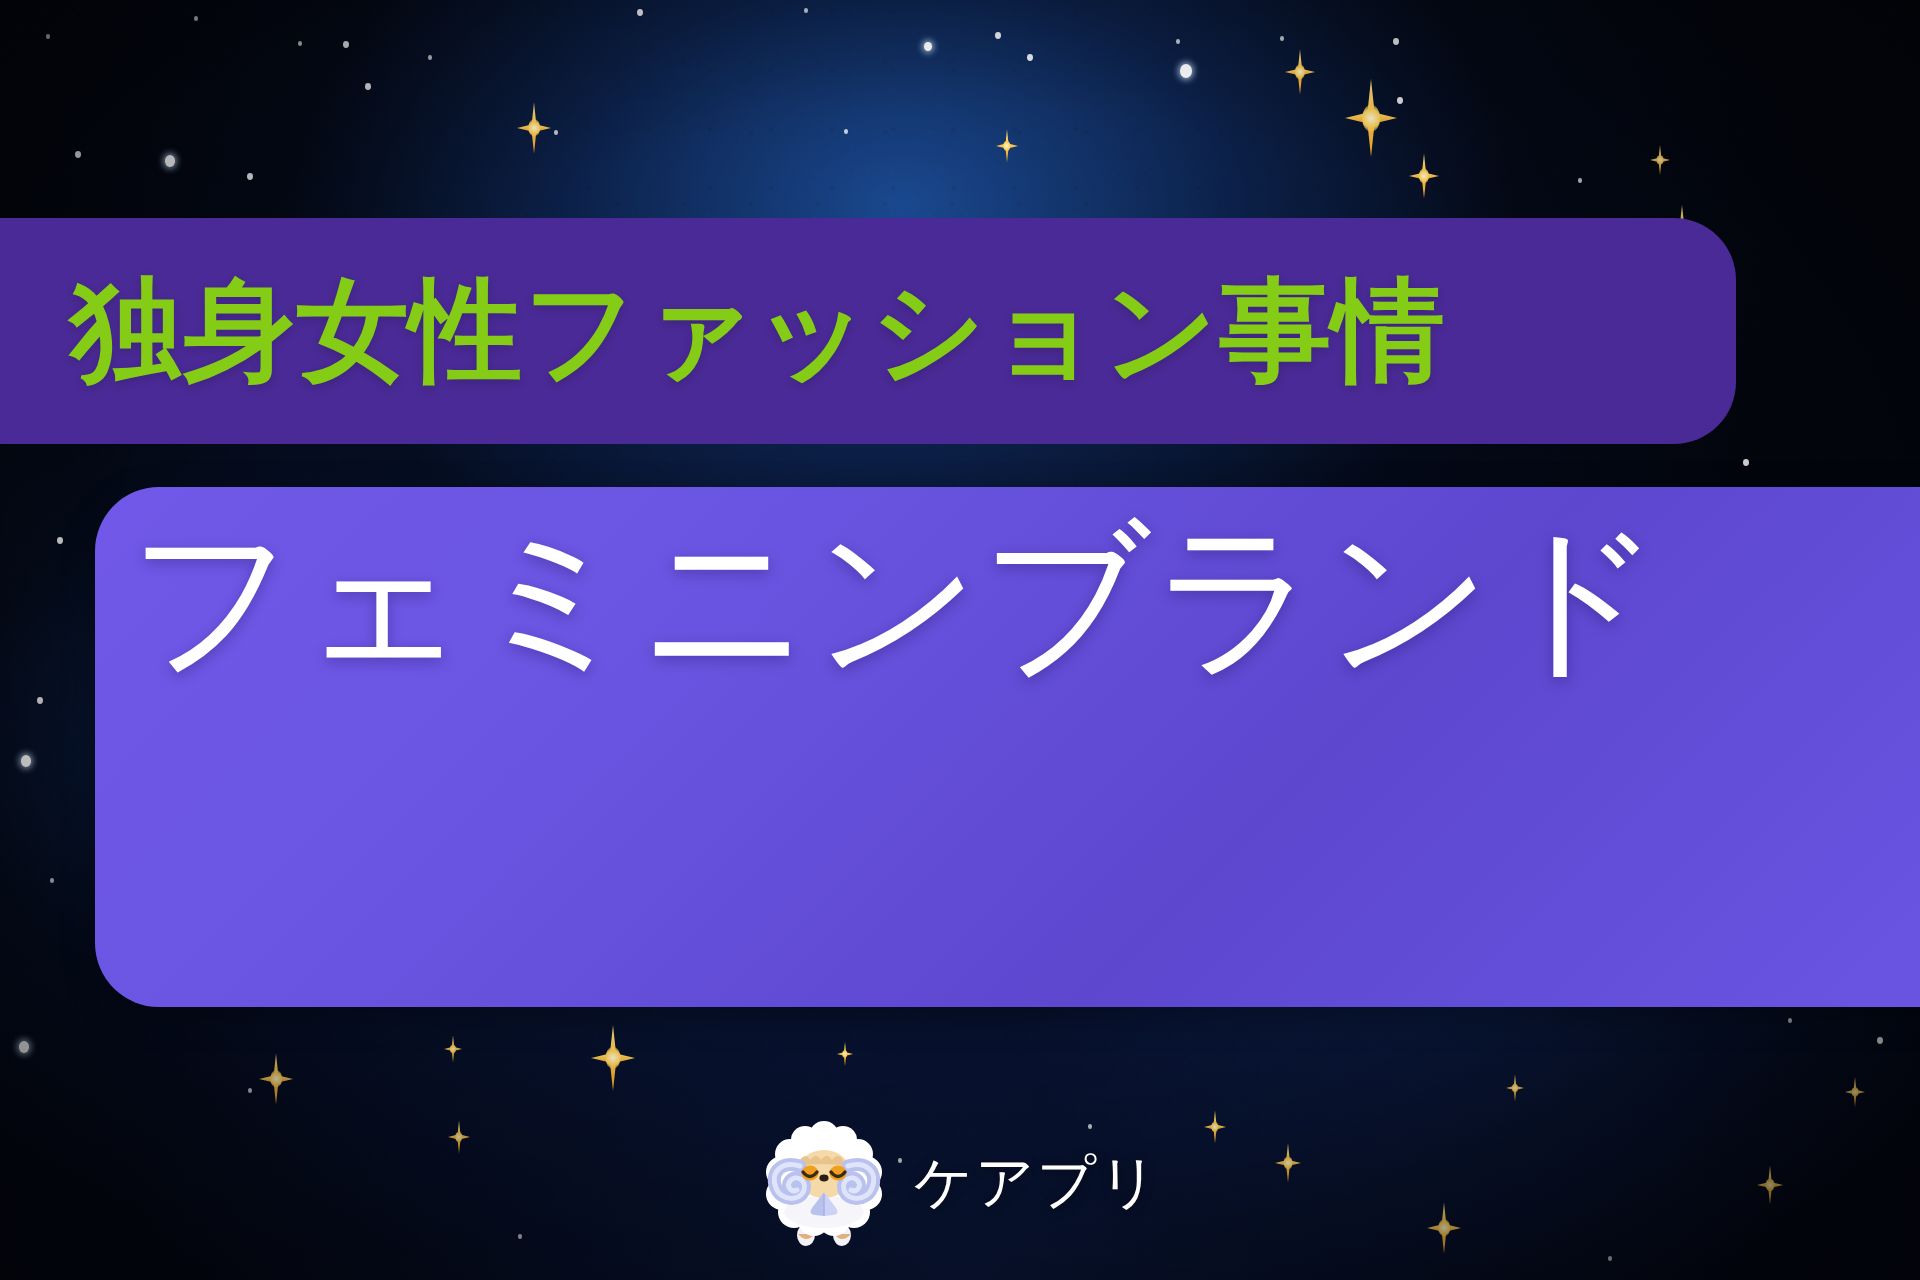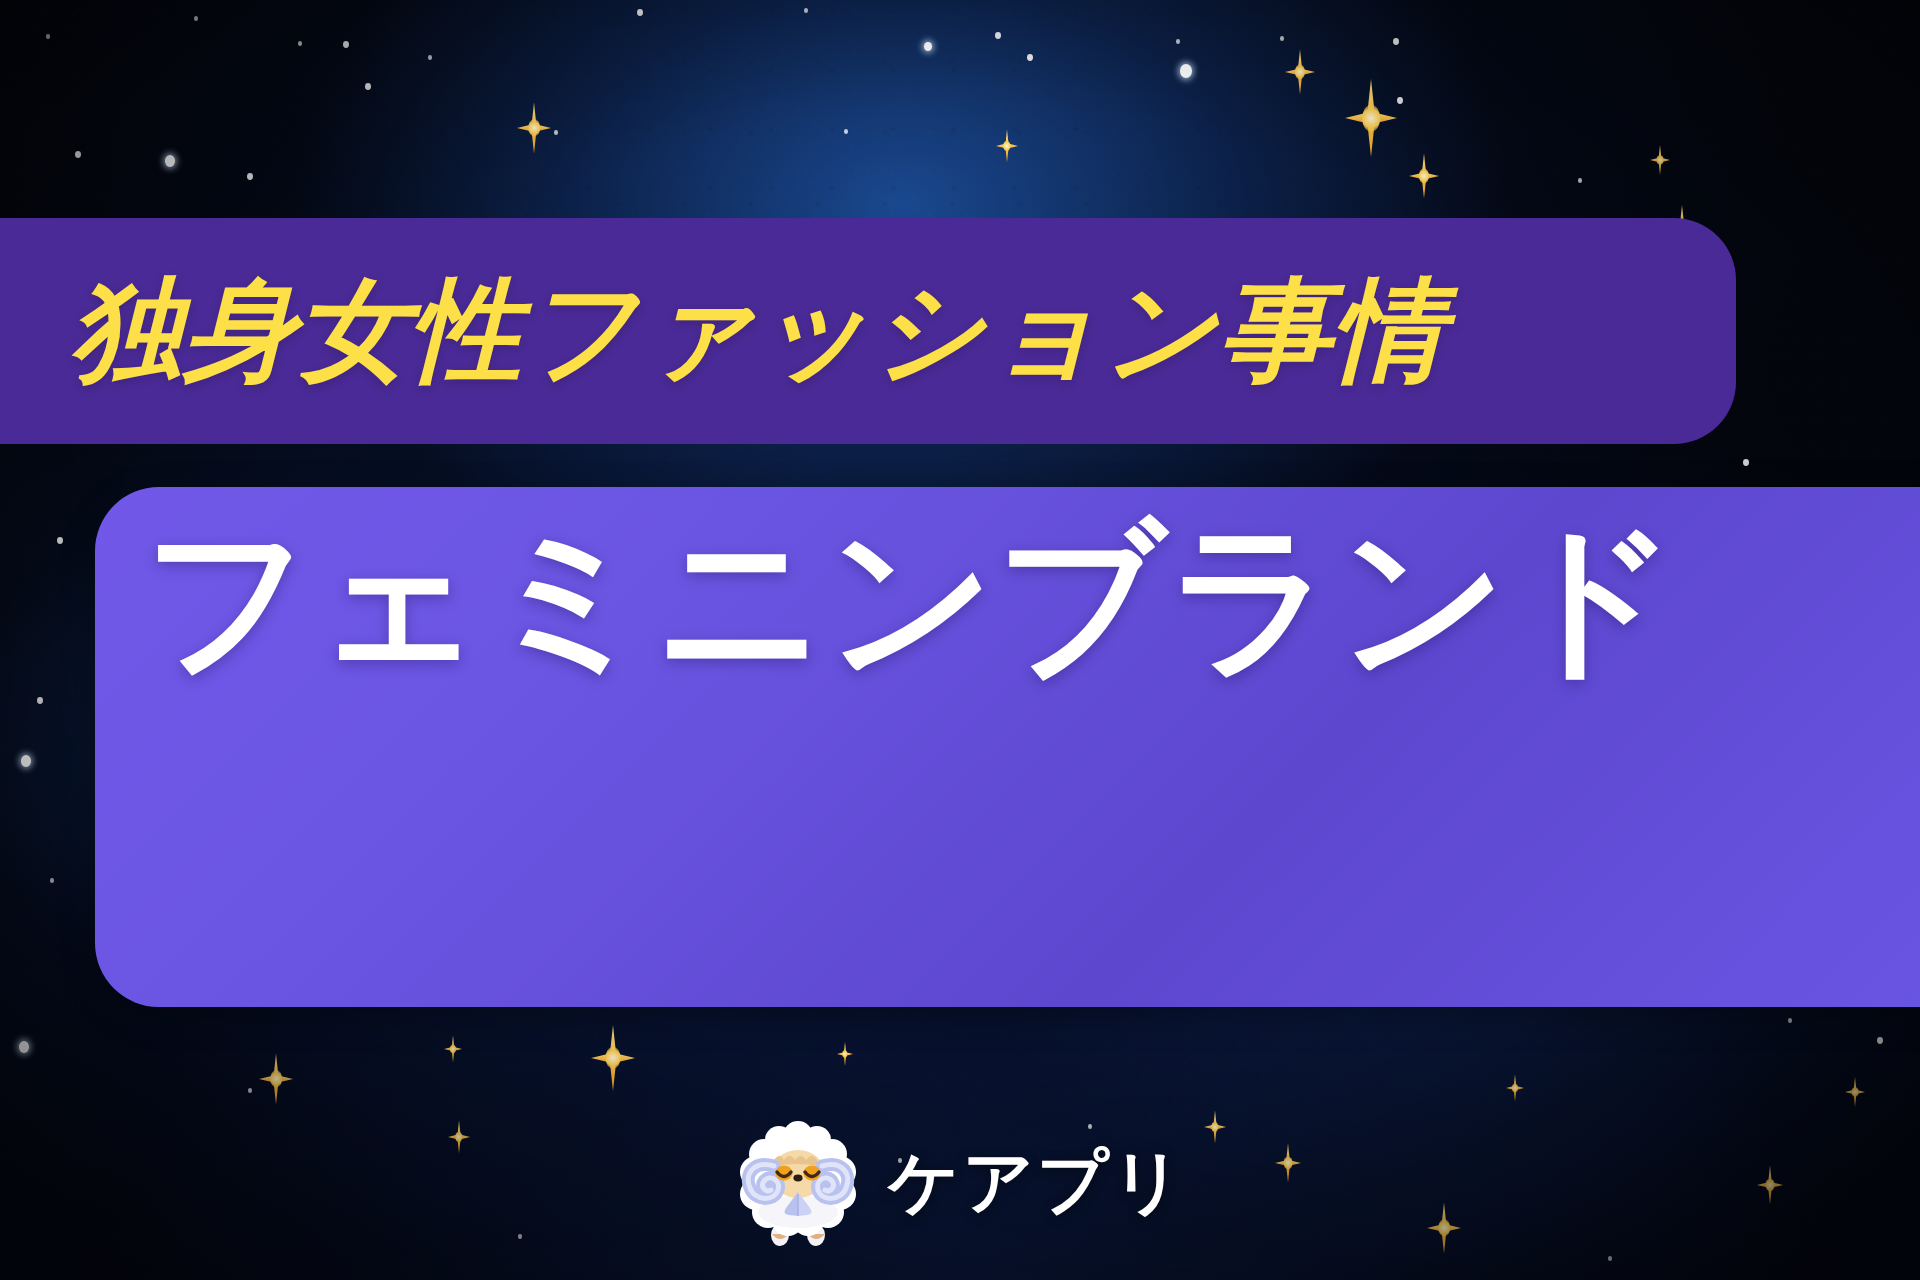--- a/index.html
+++ b/index.html
@@ -55,52 +55,51 @@
   }
 
   
   #banner-top {
     position:absolute; left:-70px; top:218px; width:1806px; height:226px;
     background:#4a2a96; border-radius:62px;
     display:flex; align-items:center;
     padding-left:140px;
   }
   #banner-top .txt {
-    color:#fde047; font-size:112px; font-weight:700; line-height:1;
+    color:#84cc16; font-size:112px; font-weight:700; line-height:1;
     letter-spacing:.012em; white-space:nowrap;
     text-shadow:0 3px 10px rgba(0,0,0,.16);
-    font-style:italic;
   }
 
   #banner-main {
     position:absolute; left:95px; top:487px; width:1895px; height:520px;
     background:linear-gradient(135deg,#7158e8 0%, #6a55e2 28%, #5d47cf 62%, #6a56e4 100%);
     border-radius:64px;
     box-shadow:0 10px 34px rgba(0,0,0,.28);
   }
   #banner-main .line1 {
-    position:absolute; left:48px; top:22px; width:1560px;
-    color:#fff; font-size:166px; font-weight:700; line-height:1.08;
+    position:absolute; left:33px; top:22px; width:1560px;
+    color:#fff; font-size:166px; font-weight:400; line-height:1.08;
     letter-spacing:.005em; white-space:nowrap;
     text-shadow:0 4px 14px rgba(20,10,70,.30);
   }
   #banner-main .line2 {
     position:absolute; right:70px; top:232px;
     color:#fff; font-size:132px; font-weight:700; line-height:1.1;
     letter-spacing:.006em; white-space:nowrap;
     text-shadow:0 4px 14px rgba(20,10,70,.30);
   }
 
   
   #brand {
     position:absolute; left:0; right:0; top:1108px; height:148px;
     display:flex; align-items:center; justify-content:center; gap:26px;
   }
   #brand .name {
-    color:#fff; font-size:70px; font-weight:700; line-height:1;
+    color:#fff; font-size:58px; font-weight:400; line-height:1;
     letter-spacing:.04em; white-space:nowrap;
     text-shadow:0 2px 12px rgba(0,0,0,.45);
   }
 
   
   .sheep { position:relative; width:128px; height:132px; }
 </style>
 </head>
 <body>
 

